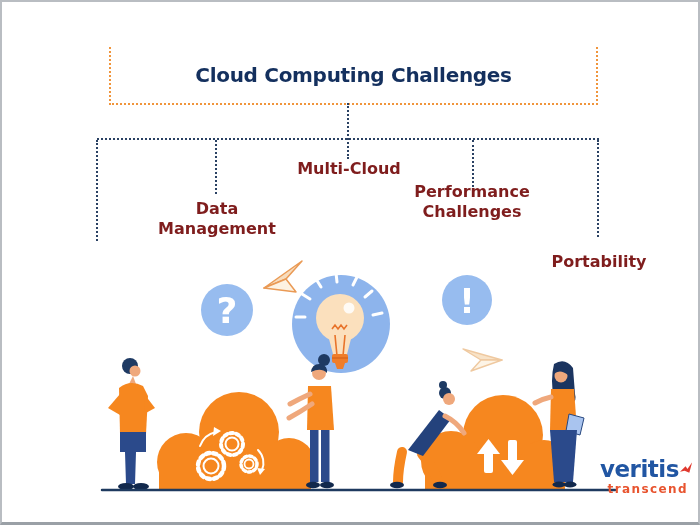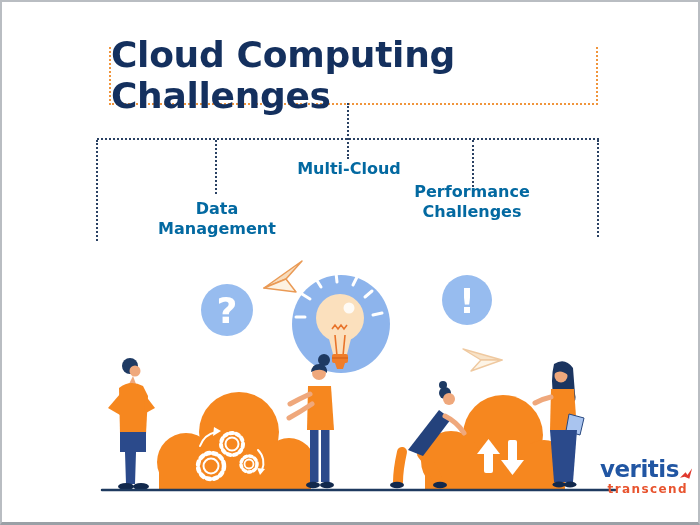--- a/index.html
+++ b/index.html
@@ -1,28 +1,28 @@
 <!DOCTYPE html>
 <html><head>
 <meta charset="utf-8">
 <style>
   html,body{margin:0;padding:0;background:#e8e8e8;font-family:"DejaVu Sans","Liberation Sans",sans-serif;}
   .canvas{position:relative;width:700px;height:525px;background:#ffffff;overflow:hidden;
           border:2px solid #b9bdc2;border-bottom:3px solid #9aa0a6;box-sizing:border-box;}
   .title-box{position:absolute;left:107px;top:45px;width:485px;height:56px;
              border-left:2px dotted #f0953c;border-right:2px dotted #f0953c;border-bottom:2px dotted #f0953c;
              display:flex;align-items:center;justify-content:center;}
-  .title-box h1{margin:0;font-size:36px;font-weight:700;color:#14305e;letter-spacing:-0.3px;}
+  .title-box h1{margin:0;font-size:20px;font-weight:700;color:#14305e;letter-spacing:-0.3px;}
   .vline{position:absolute;width:0;border-left:2px dotted #2a4163;}
   .hline{position:absolute;height:0;border-top:2px dotted #2a4163;}
-  .branch{position:absolute;text-align:center;color:#0369a1;font-size:16px;font-weight:600;line-height:1.22;}
+  .branch{position:absolute;text-align:center;color:#7f1d1d;font-size:16px;font-weight:600;line-height:1.22;}
   .branch span{display:block;}
   .scene{position:absolute;left:0;top:0;}
   .logo{position:absolute;left:598px;top:456px;width:92px;}
-  .logo-row{display:flex;align-items:flex-end;}
+  .logo-row{display:flex;align-items:center;}
   .logo-brand{font-size:23px;font-weight:700;color:#2156a3;letter-spacing:-0.5px;line-height:1;}
   .logo-mark{margin-left:1px;margin-top:-2px;}
   .logo-tagline{font-size:12px;font-weight:700;color:#e8542f;letter-spacing:1.4px;text-align:right;margin-top:1px;padding-right:4px;}
 </style>
 </head>
 <body>
 
 <div class="canvas">
 
   <svg class="scene" width="700" height="525" viewBox="0 0 700 525">
@@ -173,20 +173,23 @@
     <span>Data</span>
     <span>Management</span>
   </div>
   <div class="branch" style="left:267px;top:157px;width:160px;">
     <span>Multi-Cloud</span>
   </div>
   <div class="branch" style="left:395px;top:180px;width:150px;">
     <span>Performance</span>
     <span>Challenges</span>
   </div>
+  <div class="branch" style="left:542px;top:250px;width:110px;">
+    <span>Portability</span>
+  </div>
 
   <div class="logo">
     <div class="logo-row">
       <span class="logo-brand">veritis</span>
       <svg class="logo-mark" width="13" height="13" viewBox="0 0 13 13">
         <polygon points="0,10 6,4 8,7 13,0 10,11 5,9" fill="#e0392e"></polygon>
       </svg>
     </div>
     <div class="logo-tagline">transcend</div>
   </div>

